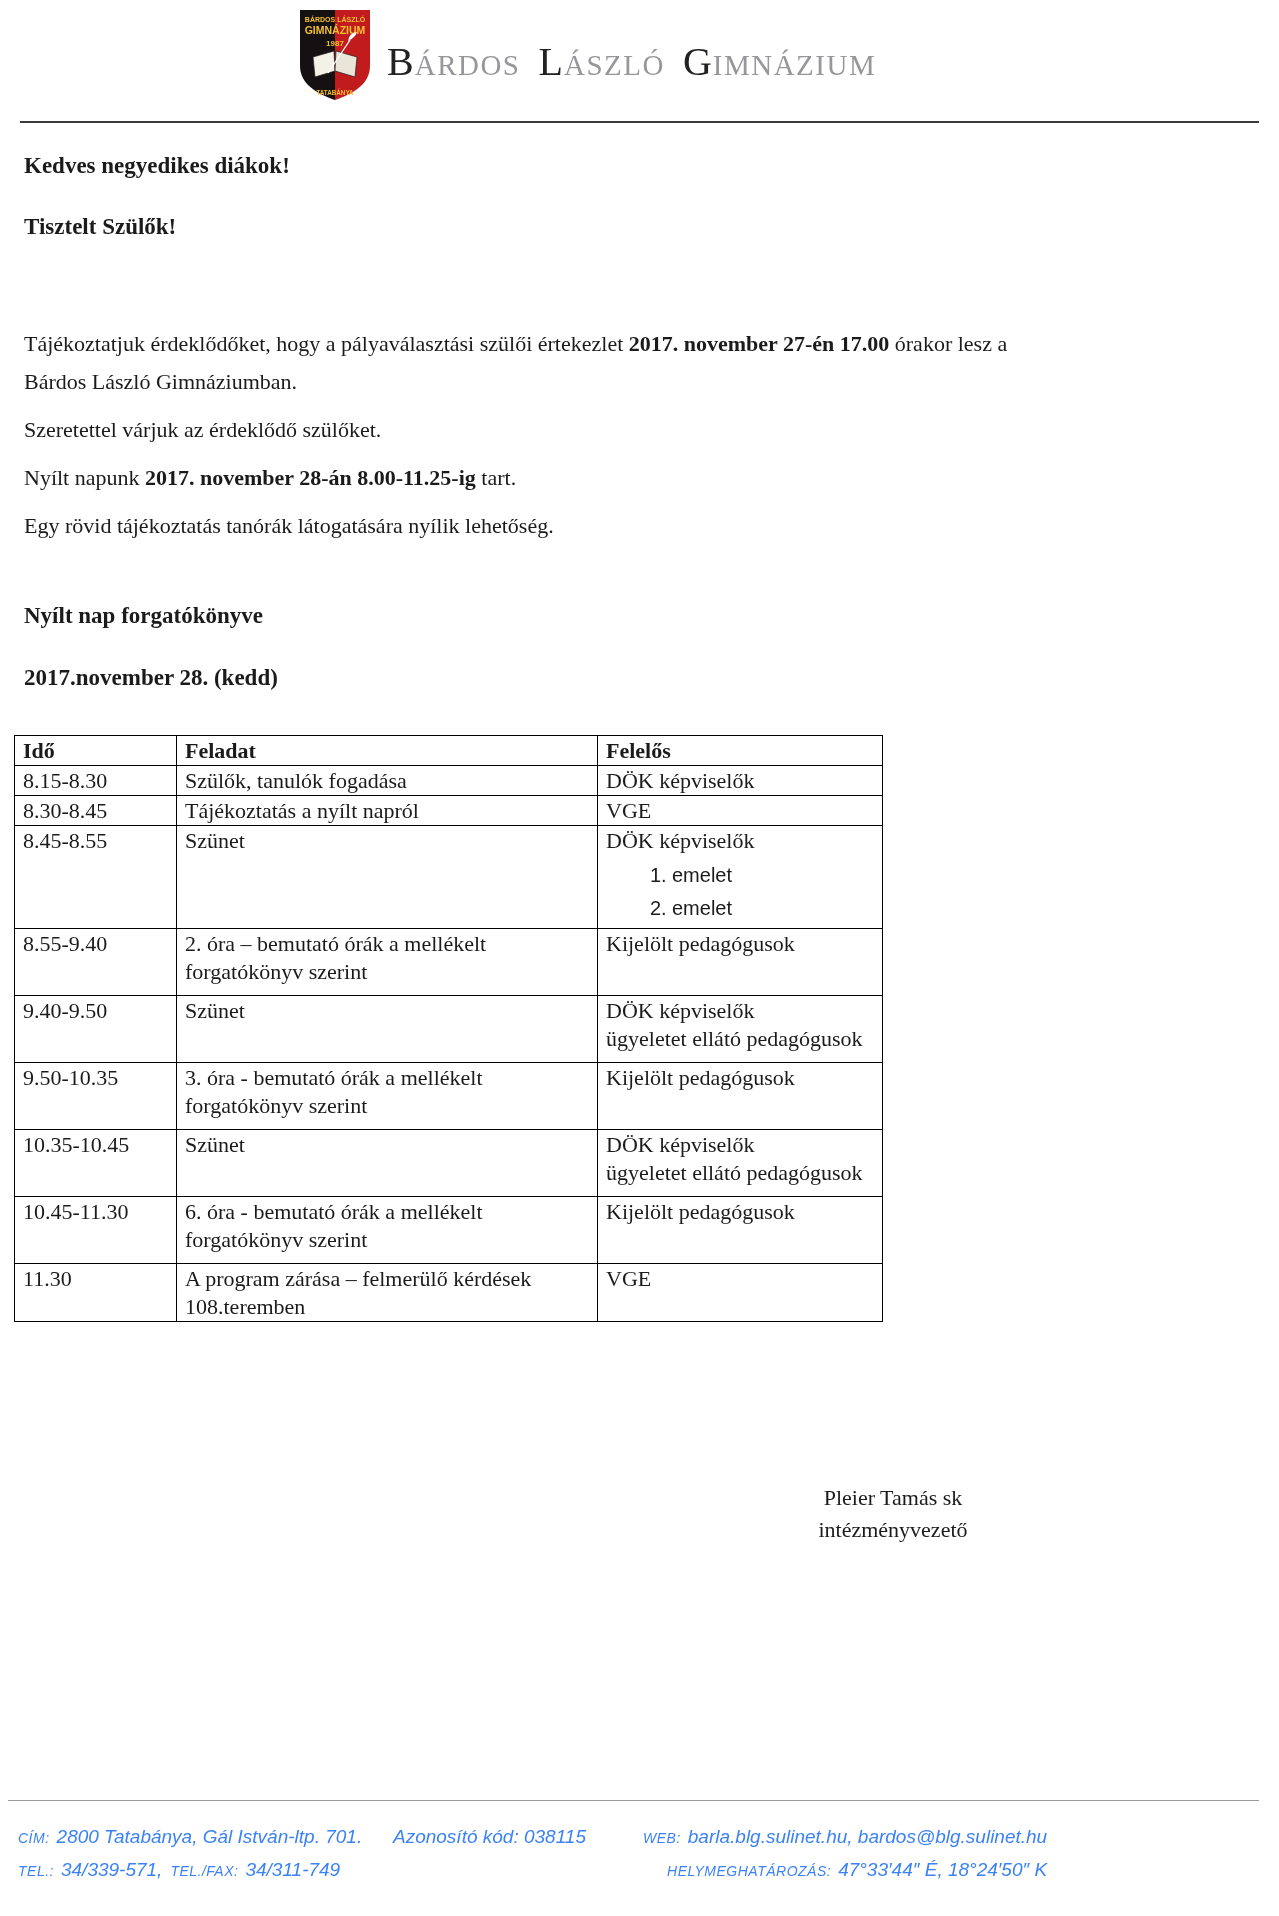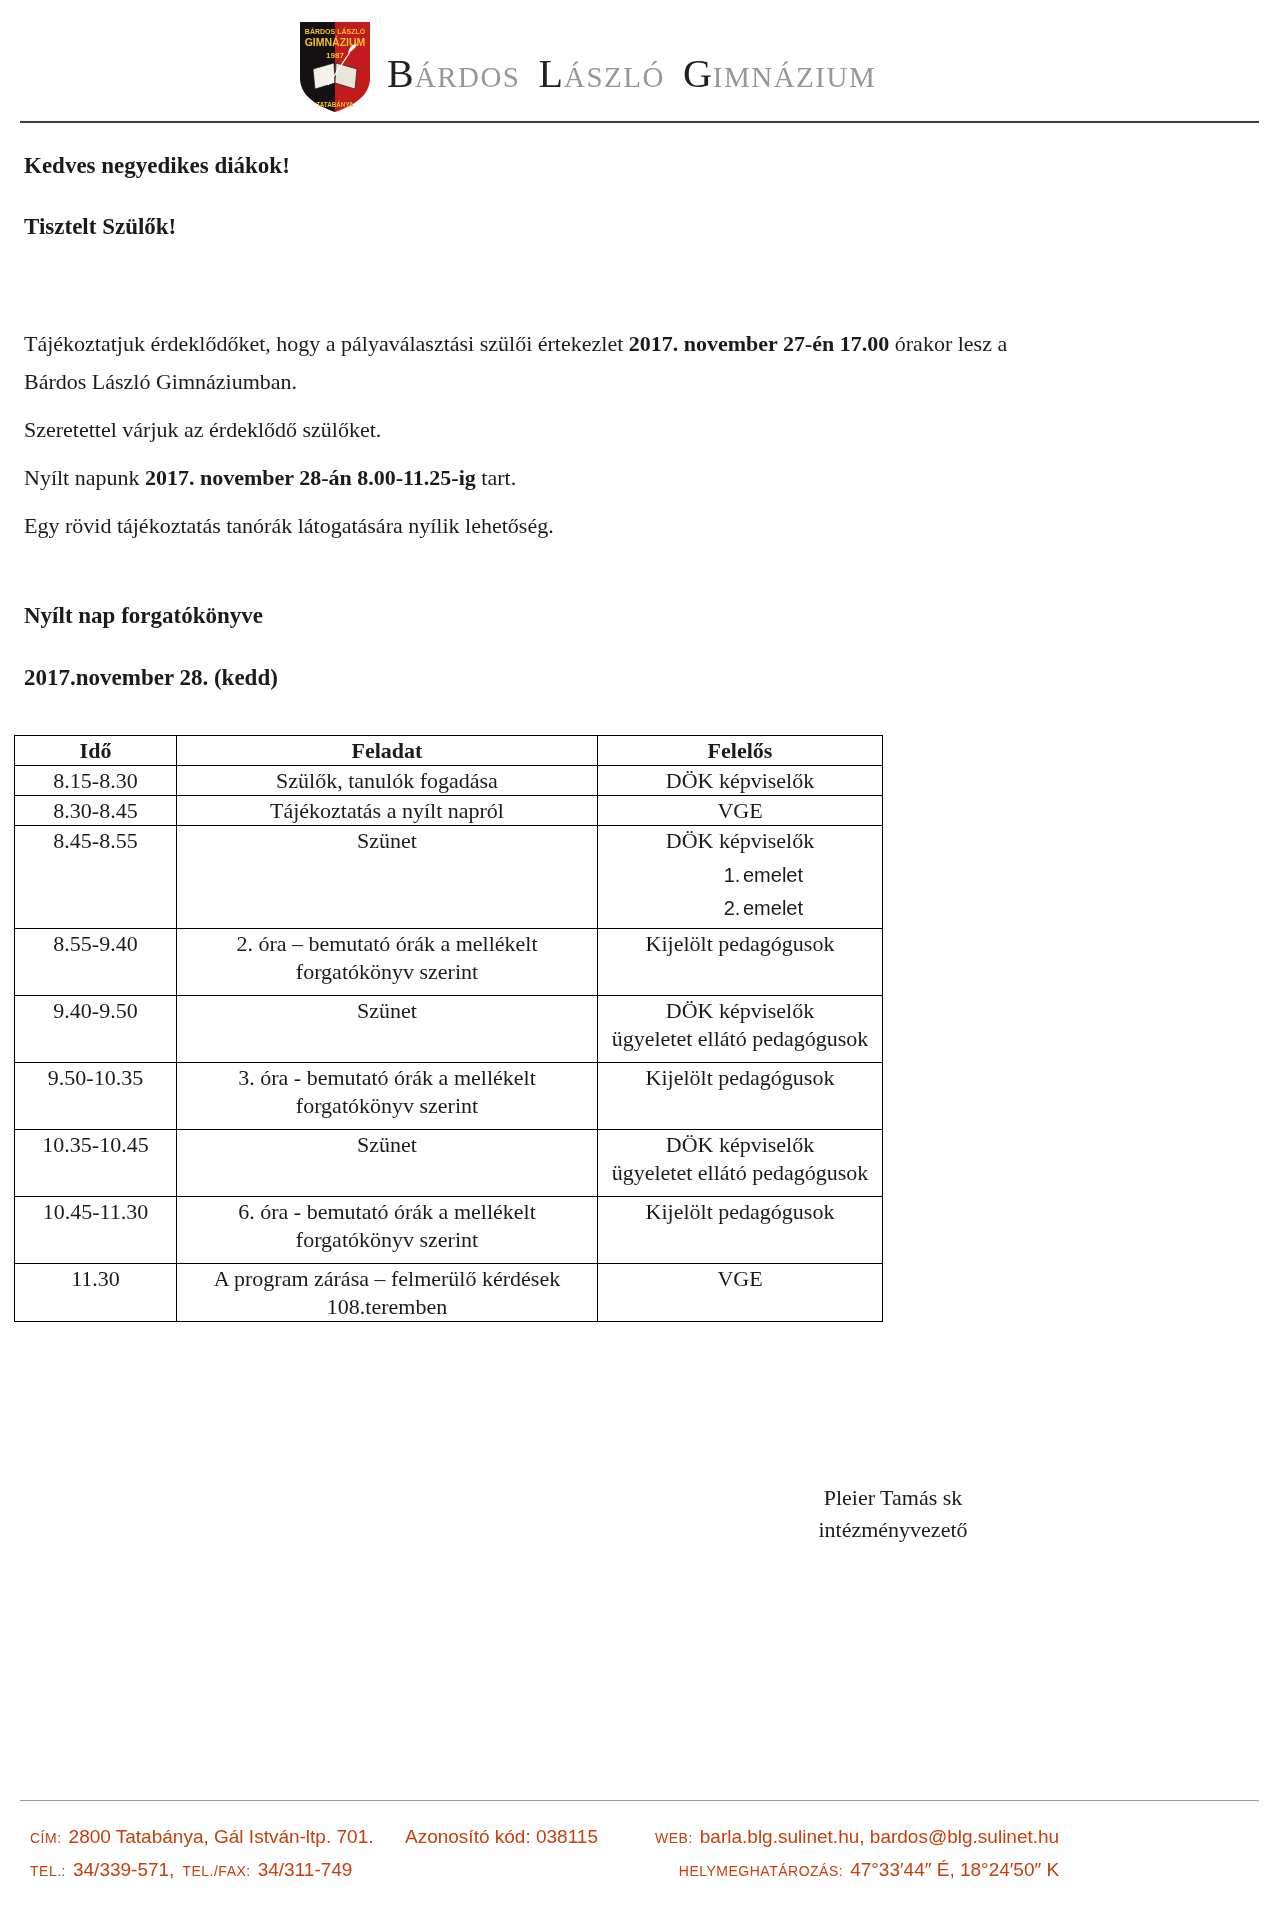--- a/index.html
+++ b/index.html
@@ -1,21 +1,21 @@
 <!DOCTYPE html>
 <html lang="hu"><head>
 <meta charset="utf-8">
 <style>
   html,body{margin:0;padding:0;background:#e8e8e8;}
   .page{position:relative;width:1279px;height:1916px;background:#ffffff;margin:0 auto;
         font-family:"Liberation Serif",serif;color:#1b1b1b;overflow:hidden;}
 
   
   .letterhead{display:flex;align-items:flex-start;box-sizing:border-box;
-              padding:20px 20px 0 297px;height:121px;}
+              padding:8px 20px 0 297px;height:121px;}
   .logo{width:76px;height:94px;flex:0 0 auto;}
   .logo text{font-family:"Liberation Sans",sans-serif;text-anchor:middle;fill:#f2c12e;}
   .logo .l-arc{font-size:7px;font-weight:bold;}
   .logo .l-gim{font-size:10.5px;font-weight:bold;}
   .logo .l-year{font-size:8px;font-weight:bold;}
   .logo .l-city{font-size:6.3px;font-weight:bold;}
   .wordmark{margin:30px 0 0 14px;white-space:nowrap;}
   .word{margin-right:14px;}
   .lead{font-size:40px;color:#222222;letter-spacing:1px;}
   .rest{font-size:29px;color:#97979b;letter-spacing:1.5px;}
@@ -27,40 +27,40 @@
   .bodyp{margin:10px 264px 0 24px;font-size:22px;line-height:38px;font-weight:normal;}
   .p-first{margin-top:86px;}
   .headline{margin:58px 24px 0 24px;font-size:23px;font-weight:bold;line-height:26px;}
   .headline2{margin-top:36px;}
 
   
   table.sched{border-collapse:collapse;table-layout:fixed;margin:44px 0 0 14px;
               font-size:22px;}
   table.sched td,table.sched th{border:1.5px solid #000;vertical-align:top;
               padding:1px 8px 0 8px;line-height:28px;box-sizing:border-box;
-              text-align:center;font-weight:normal;overflow:hidden;}
+              text-align:left;font-weight:normal;overflow:hidden;}
   table.sched th{font-weight:bold;}
   .c-ido{width:162px;}
   .c-feladat{width:421px;}
   .c-felelos{width:285px;}
   tr.h30{height:30px;} tr.h103{height:103px;} tr.h67{height:67px;} tr.h56{height:56px;}
   td.justify{text-align:justify;}
   .ol-item{font-family:"Liberation Sans",sans-serif;font-size:20px;line-height:26px;
            margin:7px 0 0 44px;}
   .ol-item .num{display:inline-block;min-width:22px;}
 
   
   .signature{margin:160px 0 0 713px;width:360px;text-align:center;
              font-size:22px;line-height:32px;}
 
   
-  .pfooter{position:absolute;left:20px;right:20px;bottom:0;height:116px;
+  .pfooter{position:absolute;left:8px;right:20px;bottom:0;height:116px;
            box-sizing:border-box;border-top:1px solid #9b9b9b;
            padding:20px 249px 0 10px;display:flex;
-           font-family:"Liberation Sans",sans-serif;color:#c2410c;}
+           font-family:"Liberation Sans",sans-serif;color:#3b82f6;font-style:italic;}
   .fcol{flex:0 0 auto;}
   .fcol-left{width:375px;}
   .fcol-mid{width:250px;}
   .fcol-right{margin-left:auto;text-align:right;}
   .fline{font-size:19px;line-height:31px;white-space:nowrap;}
   .flabel{font-size:14px;letter-spacing:.5px;margin-right:7px;}
   .fsep{margin-right:8px;}
 </style>
 </head>
 <body>

